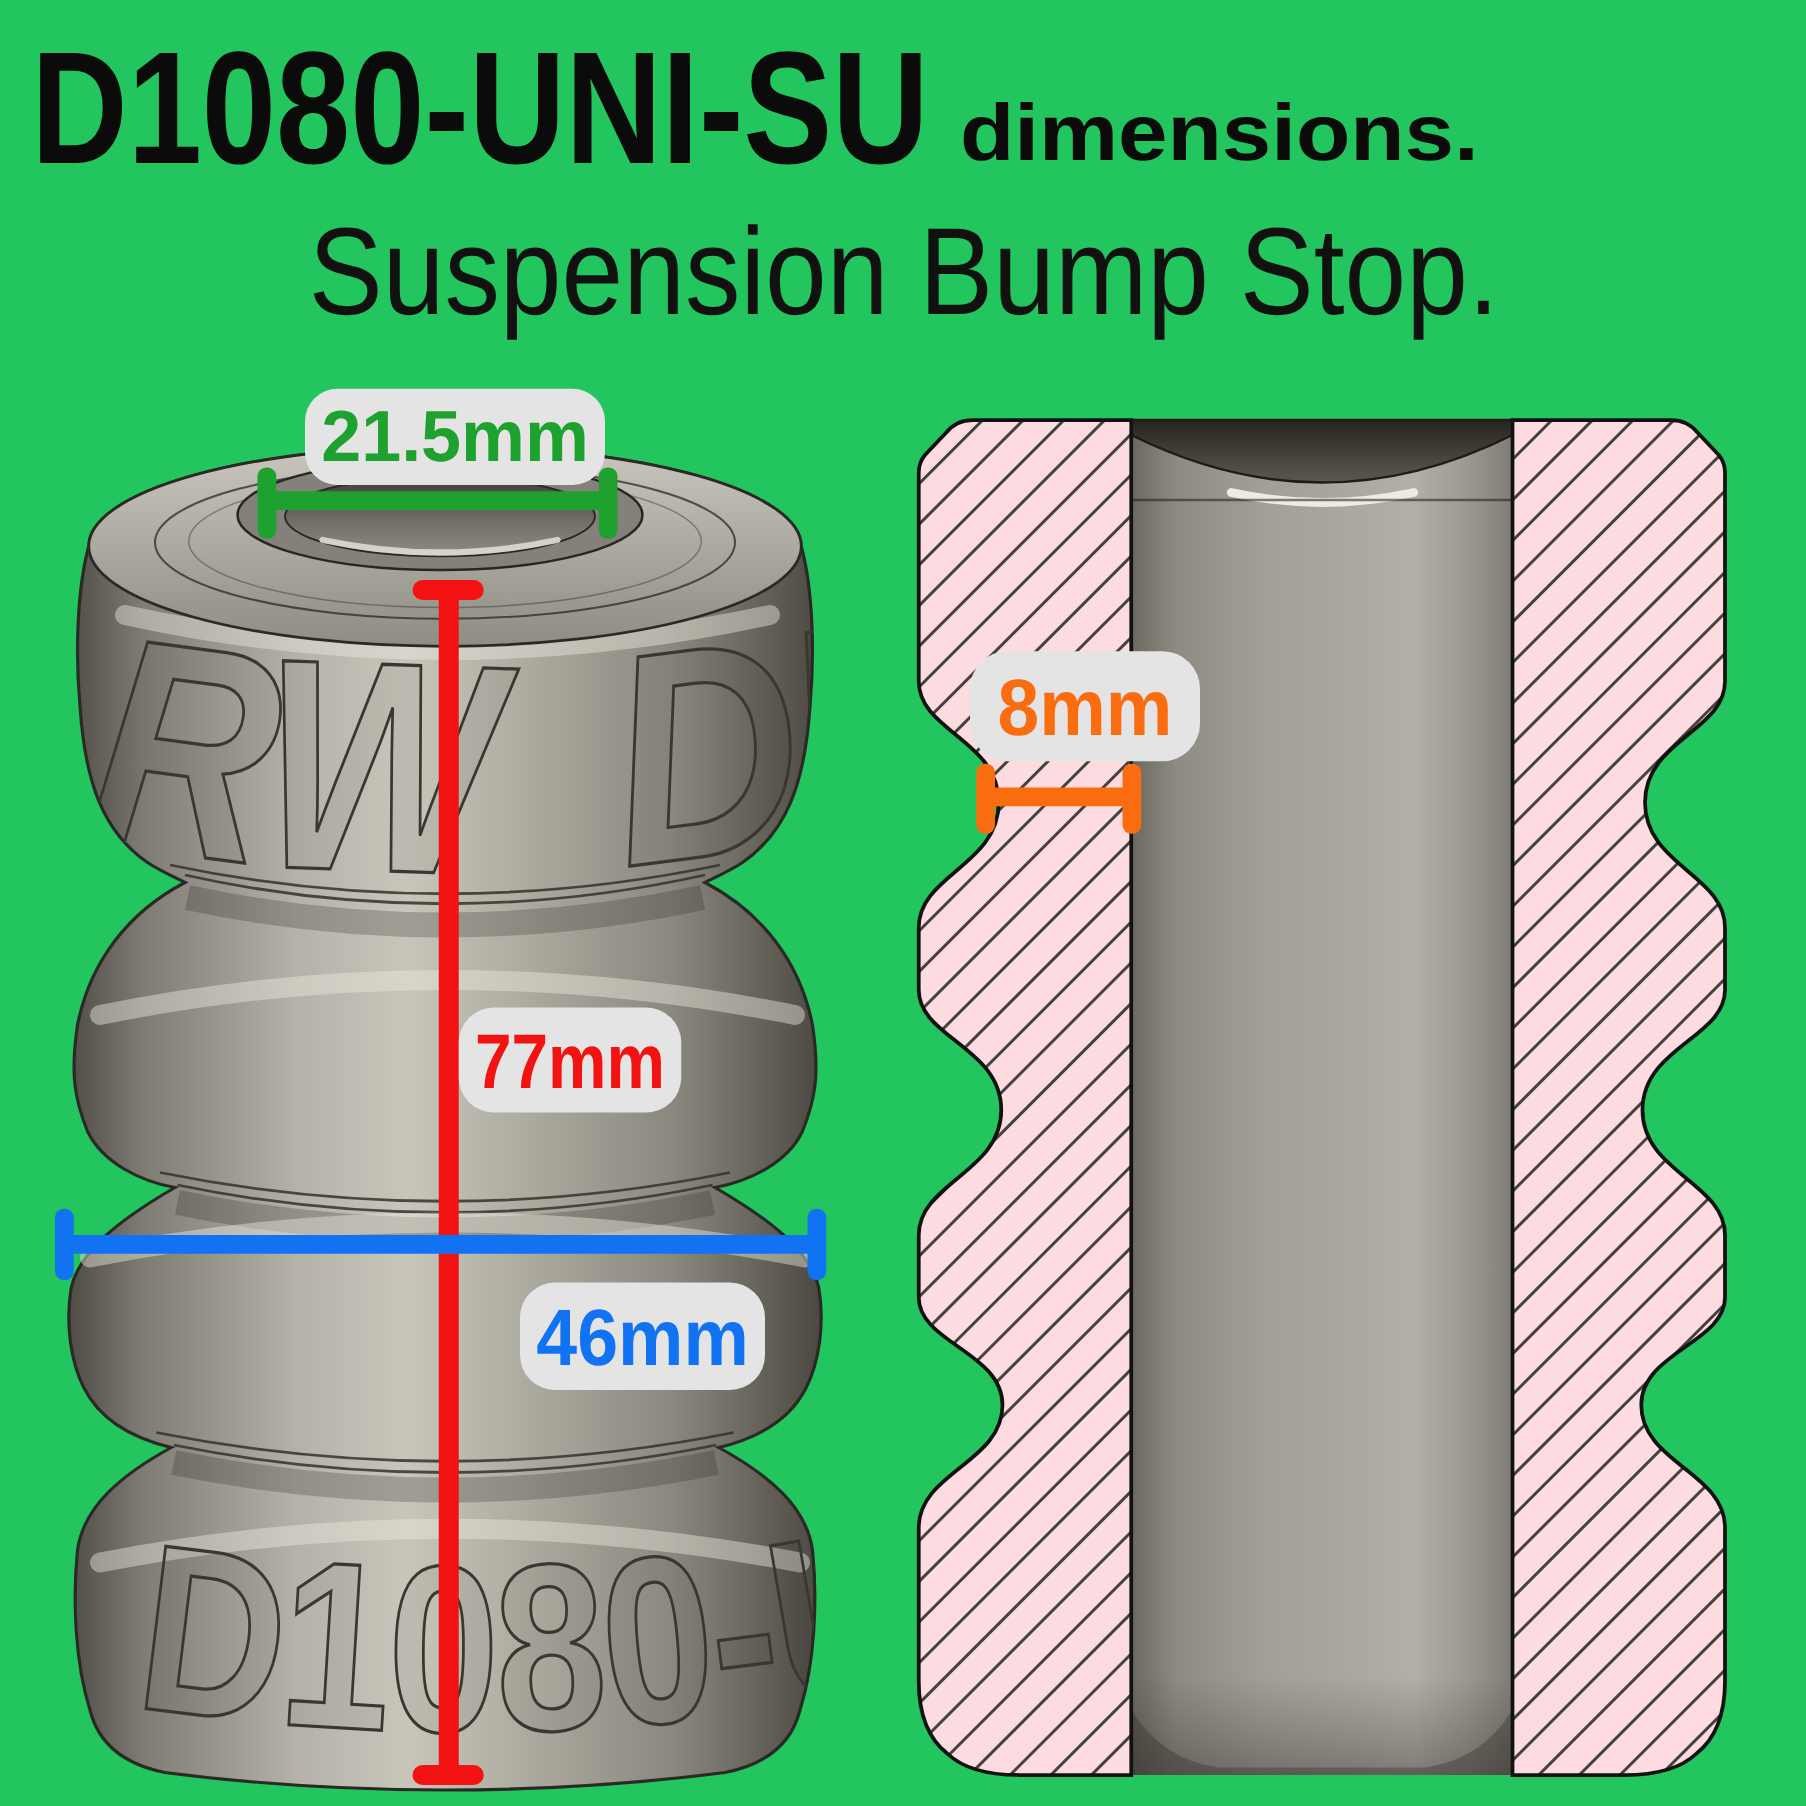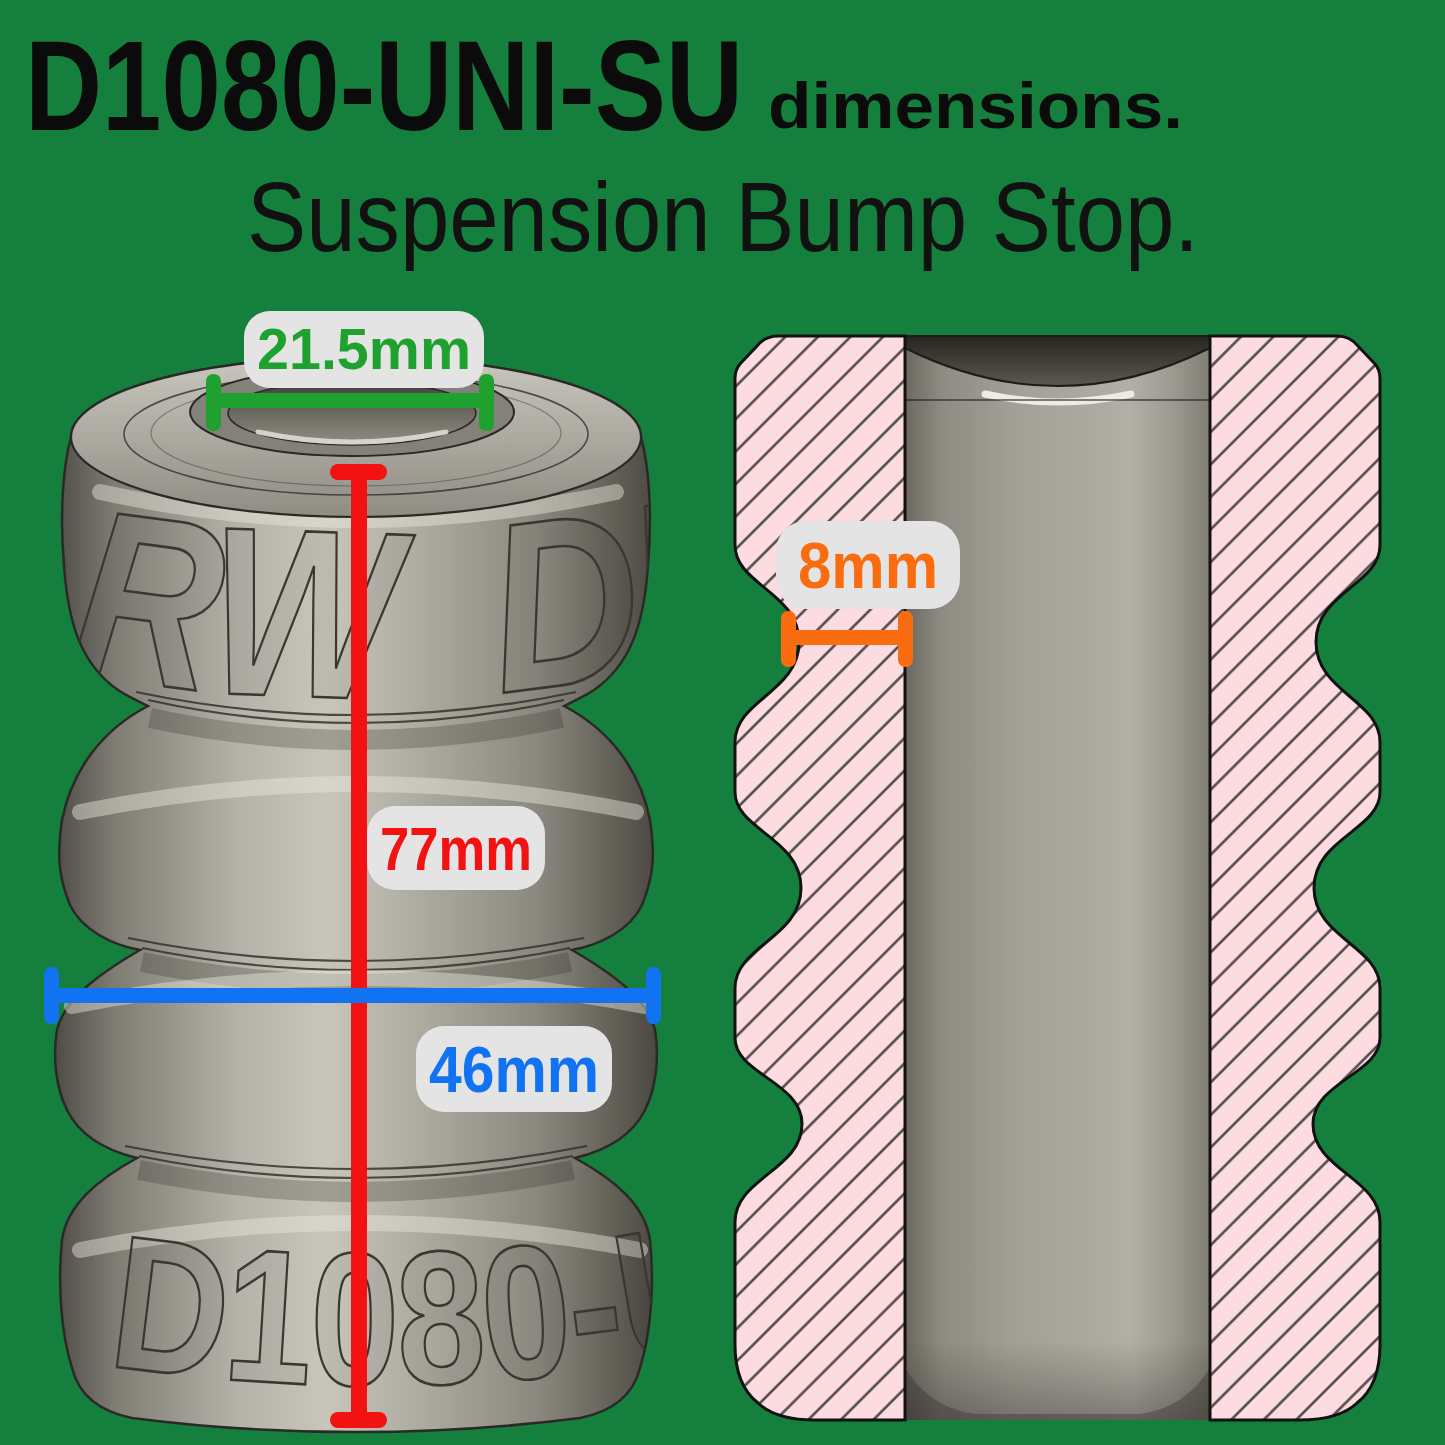--- a/index.html
+++ b/index.html
@@ -1,16 +1,16 @@
 <!DOCTYPE html>
 <html><head>
 <meta charset="utf-8">
 <style>
   html,body{margin:0;padding:0;background:#ffffff;}
-  .canvas{position:relative;width:1445px;height:1445px;background:#15803d;overflow:hidden;
+  .canvas{position:relative;width:1445px;height:1445px;background:#22c55e;overflow:hidden;
           font-family:"Liberation Sans", sans-serif;text-decoration:underline;}
   svg{position:absolute;left:0;top:0;}
   text{font-family:"Liberation Sans", sans-serif;}
   .title{font-weight:bold;fill:#0b0b0b;}
   .subtitle{font-weight:normal;fill:#111111;}
   .dim-label-text{font-weight:bold;}
   .emboss{fill:rgba(0,0,0,0.05);stroke:#39372f;stroke-width:2.6px;font-weight:bold;font-style:italic;}
   .seam{fill:none;stroke:#34322c;stroke-width:2.2;opacity:.85;}
   .crease{fill:none;stroke:rgba(40,38,32,0.25);stroke-width:20;}
   .ribhi{fill:none;stroke:rgba(234,232,222,0.45);stroke-width:16;stroke-linecap:round;}

